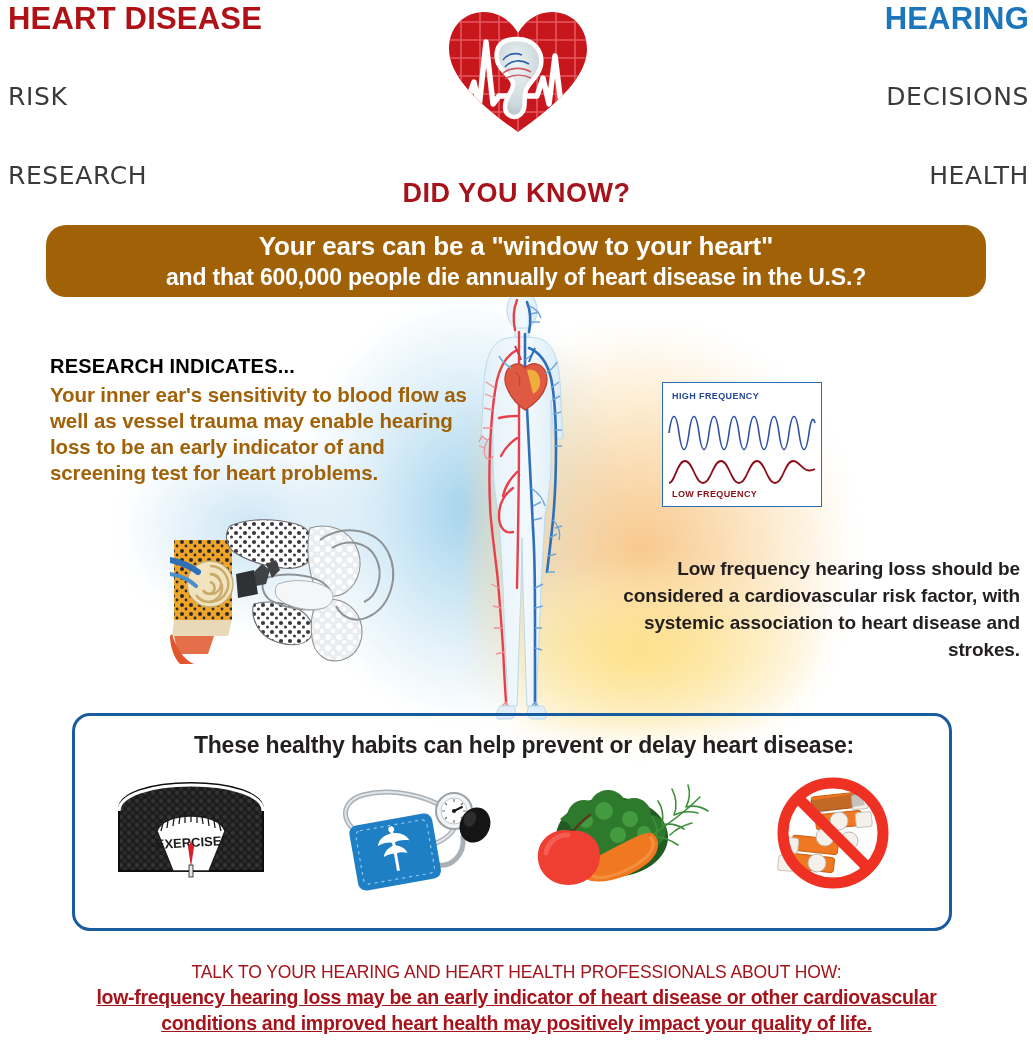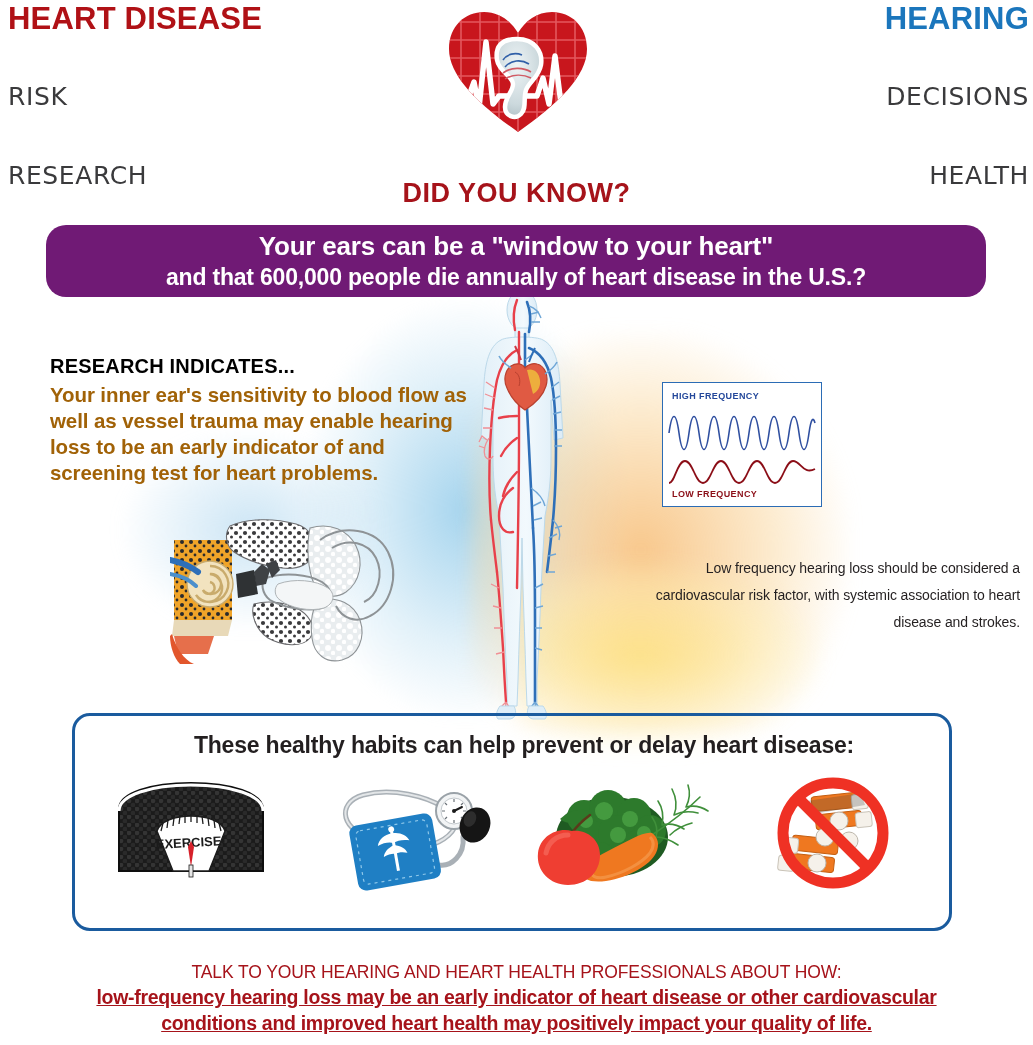--- a/index.html
+++ b/index.html
@@ -32,21 +32,21 @@
 
   
   #didyouknow{
     position:absolute;left:0;top:178px;width:1033px;text-align:center;
     font-size:27px;font-weight:bold;color:#a6131a;letter-spacing:0.5px;
   }
 
   
   #banner{
     position:absolute;left:46px;top:225px;width:940px;height:72px;
-    background:#701a75;border-radius:20px;color:#ffffff;text-align:center;
+    background:#a16207;border-radius:20px;color:#ffffff;text-align:center;
     box-sizing:border-box;padding-top:5px;
   }
   #banner .b1{font-size:26px;font-weight:bold;line-height:32px;letter-spacing:-0.2px;}
   #banner .b2{font-size:23px;font-weight:bold;line-height:30px;letter-spacing:-0.2px;}
 
   
   #haze-blue{
     position:absolute;left:300px;top:300px;width:330px;height:420px;
     background:radial-gradient(ellipse at 50% 50%, rgba(150,205,235,.85) 0%, rgba(190,224,242,.45) 45%, rgba(255,255,255,0) 72%);
     filter:blur(6px);
@@ -84,21 +84,21 @@
   #freqbox .flabel{
     position:absolute;font-size:9px;font-weight:bold;letter-spacing:0.4px;
   }
   #freqbox .fhigh{left:9px;top:8px;color:#24489b;}
   #freqbox .flow{left:9px;bottom:7px;color:#8b0e17;}
   #freqbox svg{position:absolute;left:0;top:0;}
 
   
   #rightpara{
     position:absolute;left:620px;top:555px;width:400px;text-align:right;
-    font-size:14px;font-weight:normal;color:#231f20;line-height:27px;letter-spacing:-0.1px;
+    font-size:19px;font-weight:bold;color:#231f20;line-height:27px;letter-spacing:-0.1px;
   }
 
   
   #ear{position:absolute;left:170px;top:512px;width:260px;height:155px;}
   #body{position:absolute;left:455px;top:288px;width:135px;height:440px;}
 
   
   #habits{
     position:absolute;left:72px;top:713px;width:880px;height:218px;
     border:3px solid #1a5b9e;border-radius:18px;box-sizing:border-box;background:transparent;

